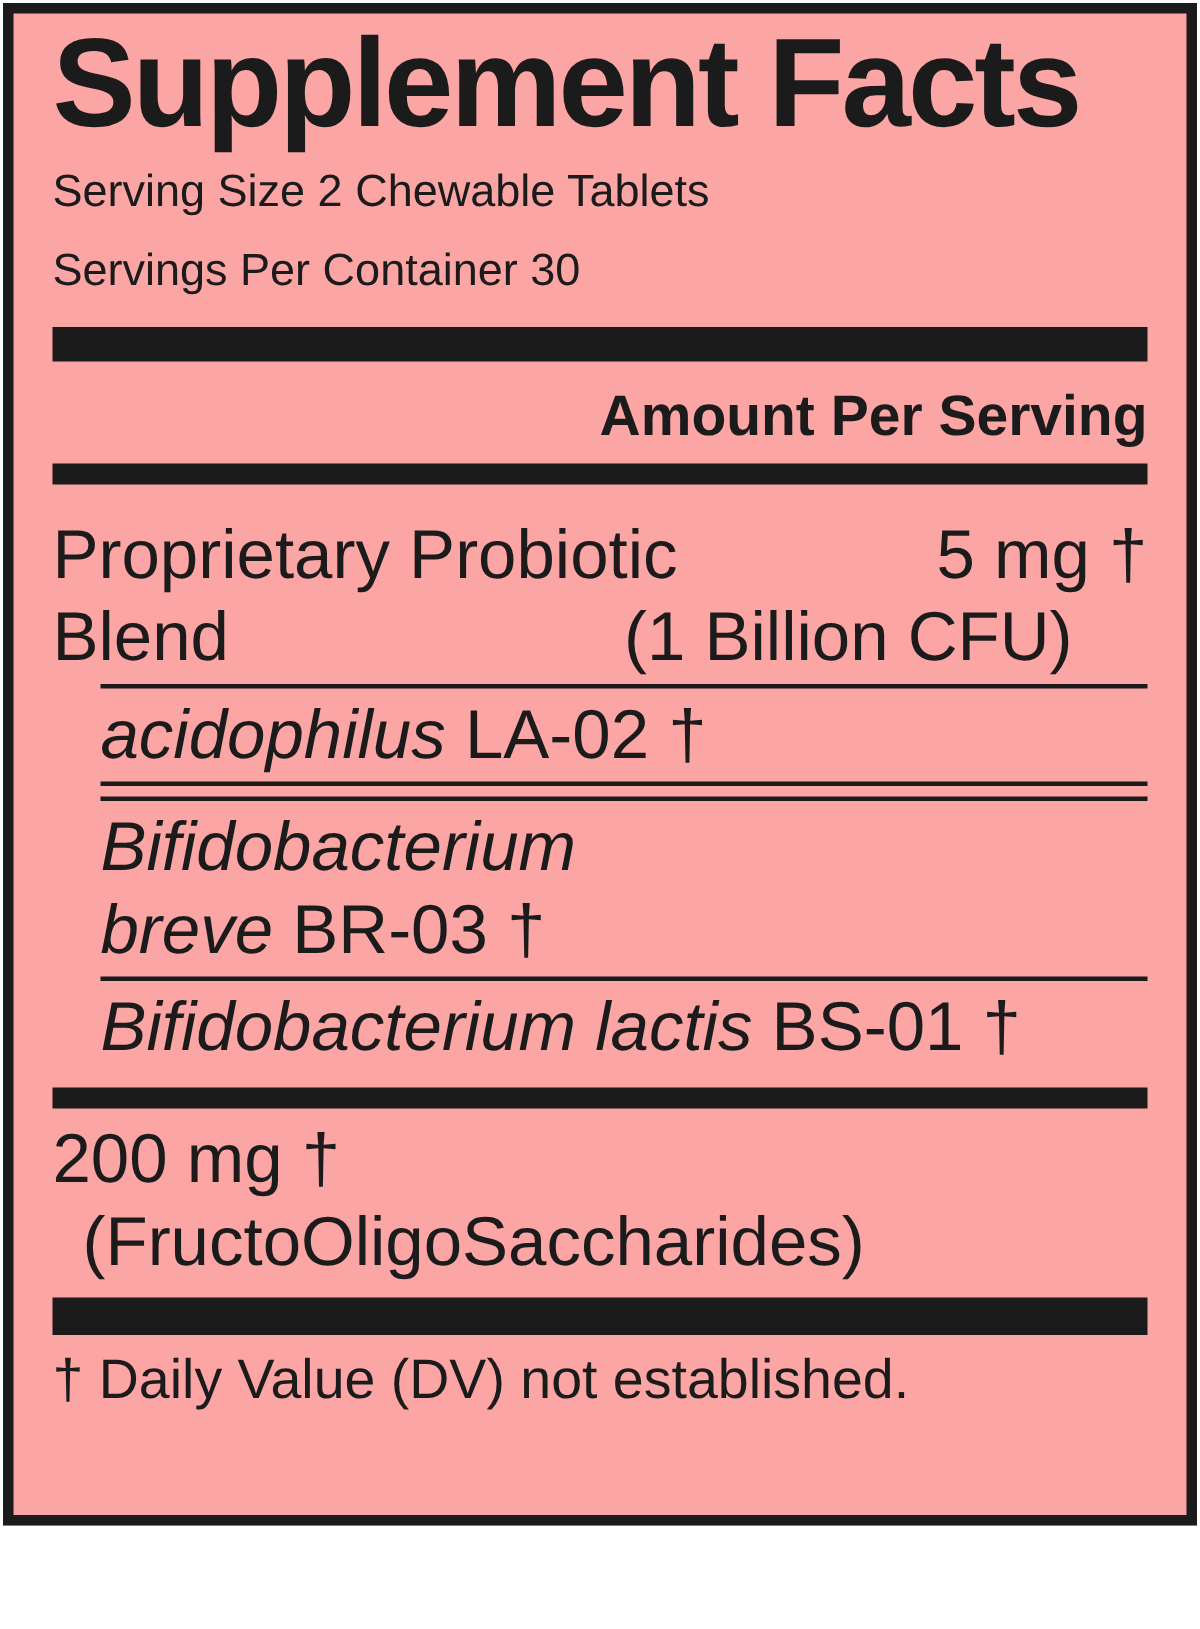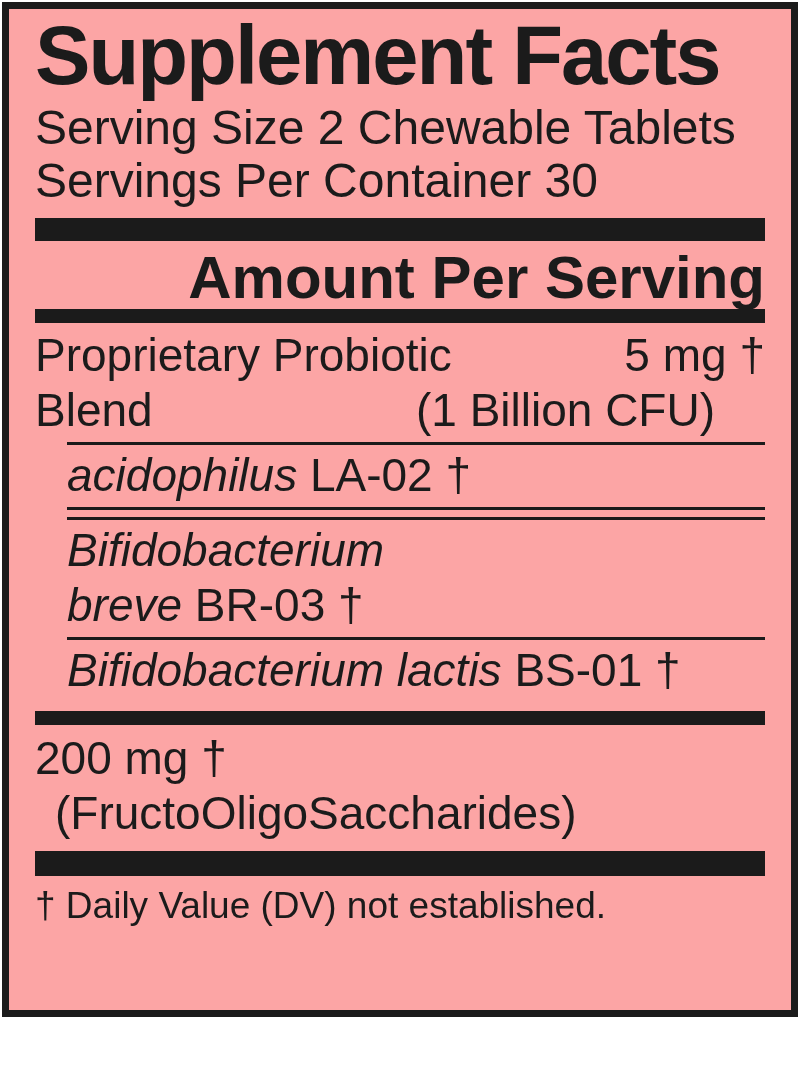--- a/index.html
+++ b/index.html
@@ -29,48 +29,48 @@
     font-size: 84px;
     font-weight: bold;
     letter-spacing: -2px;
     line-height: 84px;
     margin: 2px 0 4px 0;
     white-space: nowrap;
     transform: scaleX(0.99);
     transform-origin: left;
   }
   .serving-line {
-    font-size: 48px;
+    font-size: 30px;
     line-height: 53px;
     white-space: nowrap;
   }
   .bar {
     background: #1b1b1b;
     width: 100%;
     flex: none;
   }
   .bar-heavy   { height: 23px; margin-top: 11px; }
   .bar-medium  { height: 14px; margin-top: 5px; }
   .bar-mid2    { height: 14px; margin-top: 13px; }
   .bar-bottom  { height: 25px; margin-top: 10px; }
   .amount-header {
-    font-size: 60px;
+    font-size: 38px;
     font-weight: bold;
     line-height: 52px;
     text-align: right;
     margin-top: 11px;
   }
   .row-line {
     display: flex;
     justify-content: space-between;
     align-items: baseline;
     font-size: 46px;
     line-height: 55px;
   }
-  .blend-block { margin-top: 5px; }
+  .blend-block { margin-top: 19px; }
   .amount-col2 { padding-right: 50px; }
   .thin-sep {
     height: 3px;
     background: #1b1b1b;
     margin-left: 32px;
     margin-top: 4px;
     margin-bottom: 3px;
     flex: none;
   }
   .sub-entry {

